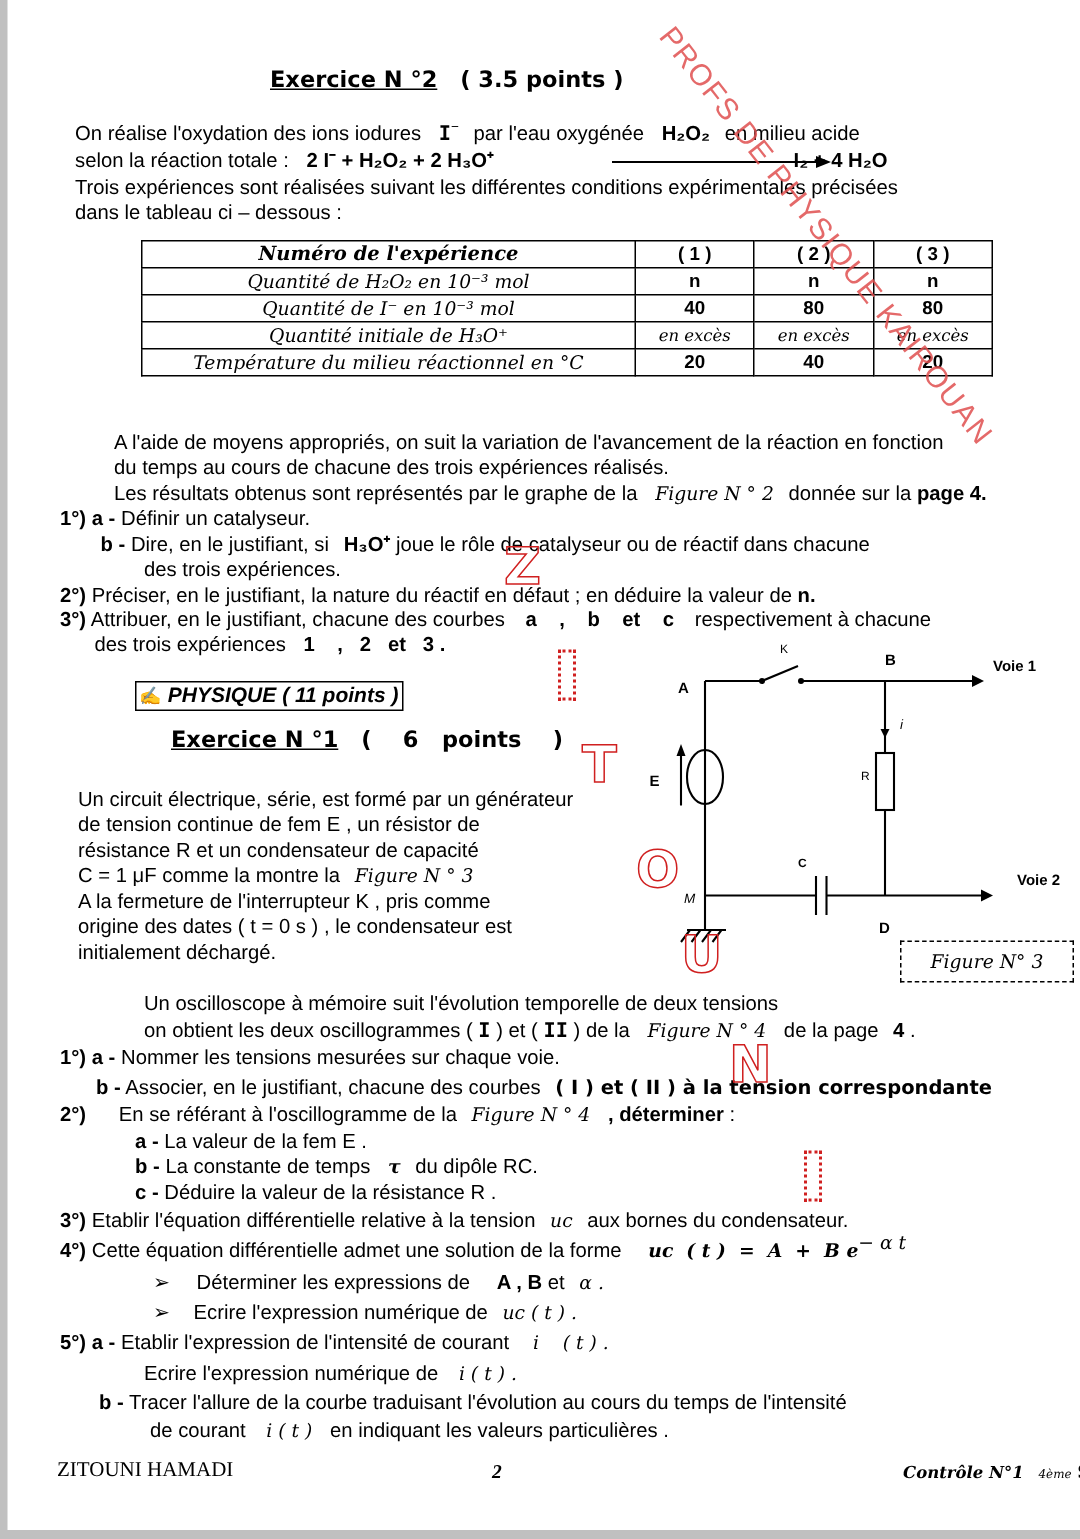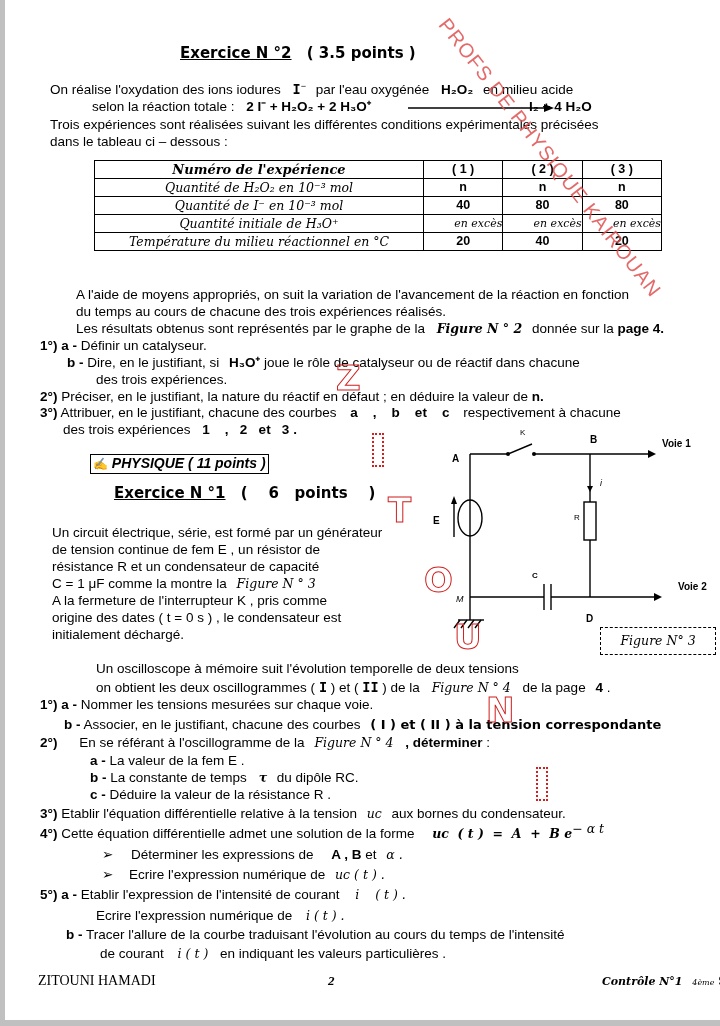--- a/index.html
+++ b/index.html
@@ -12,21 +12,21 @@
   .title u { text-decoration:underline; }
   .b { font-weight:bold; }
   .mono { font-family:"DejaVu Sans Mono", monospace; font-weight:bold; }
   .script { font-family:"DejaVu Serif", serif; font-style:italic; font-size:12.5px; }
   .cs { font-family:"DejaVu Sans", sans-serif; font-weight:bold; }
   sub, sup { font-size:9px; line-height:0; }
   table.exp { position:absolute; left:94px; top:160px; border-collapse:collapse; width:568px; }
   table.exp td { border:1px solid #000; height:17px; padding:0; text-align:center; font-size:12.5px; line-height:15px; }
   table.exp td.lbl { width:328px; }
   table.exp td.v { font-weight:bold; }
-  table.exp td.ex { font-family:"DejaVu Serif", serif; font-style:italic; font-size:11px;text-align:right; }
+  table.exp td.ex { font-family:"DejaVu Serif", serif; font-style:italic; font-size:11px; }
   .physbox { position:absolute; left:90px; top:454px; border:1px solid #000; padding:0 2px; font-weight:bold; font-style:italic; font-size:14px; line-height:17px; }
   .figbox { position:absolute; left:600px; top:627px; width:114px; height:26px; border:1px dashed #000; text-align:center; line-height:26px; }
   .wm { position:absolute; color:#e05050; font-size:20px; font-family:"Liberation Sans", sans-serif; letter-spacing:1px; transform-origin:0 0; white-space:nowrap; opacity:0.85; }
   .wmchar { position:absolute; color:transparent; -webkit-text-stroke:1px #d02020; font-family:"DejaVu Sans", sans-serif; font-weight:bold; font-size:34px; border:0; }
   .dotbox { position:absolute; border:2px dotted #d02020; }
   svg text { font-family:"Liberation Sans", sans-serif; }
 </style>
 </head>
 <body>
 
@@ -38,21 +38,21 @@
   <span style="margin-left:10px;">(    3.5 points    )</span>
 </div>
 
 <div class="abs" style="left:50px;top:81px;">
   <span>On réalise l'oxydation des ions iodures</span>
   <span class="mono" style="margin-left:8px;">I</span><sup>−</sup>
   <span style="margin-left:6px;">par l'eau oxygénée</span>
   <span class="b" style="margin-left:8px;">H₂O₂</span>
   <span style="margin-left:6px;">en milieu  acide</span>
 </div>
-<div class="abs" style="left:50px;top:99px;margin-left:42px;">
+<div class="abs" style="left:50px;top:99px;">
   <span>selon  la réaction totale :</span>
   <span class="b" style="margin-left:8px;">2  I⁻  +   H₂O₂  +  2 H₃O⁺</span>
 </div>
 <svg style="position:absolute;left:406px;top:101px;" width="150" height="14">
   <line x1="2" y1="7" x2="140" y2="7" stroke="#000" stroke-width="1.3"></line>
     <polygon points="148,7 138,3 138,11" fill="#000"></polygon>
 </svg>
 <div class="abs b" style="left:529px;top:99px;">I₂   +  4 H₂O</div>
 <div class="abs" style="left:50px;top:117px;">Trois expériences sont réalisées suivant les différentes conditions expérimentales précisées</div>
 <div class="abs" style="left:50px;top:134px;">dans le tableau  ci – dessous :</div>
@@ -89,21 +89,21 @@
     <td class="v">40</td>
     <td class="v">20</td>
   </tr>
 </tbody>
   </table>
 
 <div class="abs" style="left:76px;top:287px;">A l'aide de  moyens appropriés, on suit  la  variation  de l'avancement de la réaction en fonction</div>
 <div class="abs" style="left:76px;top:304px;">du temps au  cours  de  chacune  des  trois expériences  réalisés.</div>
 <div class="abs" style="left:76px;top:321px;">
   <span>Les résultats obtenus sont représentés par le graphe de  la</span>
-  <span class="script" style="margin-left:8px;font-weight:bold;">Figure N ° 2</span>
+  <span class="script" style="margin-left:8px;">Figure N ° 2</span>
   <span style="margin-left:6px;">donnée  sur  la</span>
   <span class="b">page 4.</span>
 </div>
 <div class="abs" style="left:40px;top:338px;">
   <span class="b">1°)  a  -</span>
   <span>Définir un catalyseur.</span>
 </div>
 <div class="abs" style="left:67px;top:355px;">
   <span class="b">b  -</span>
   <span>Dire, en le justifiant, si</span>

